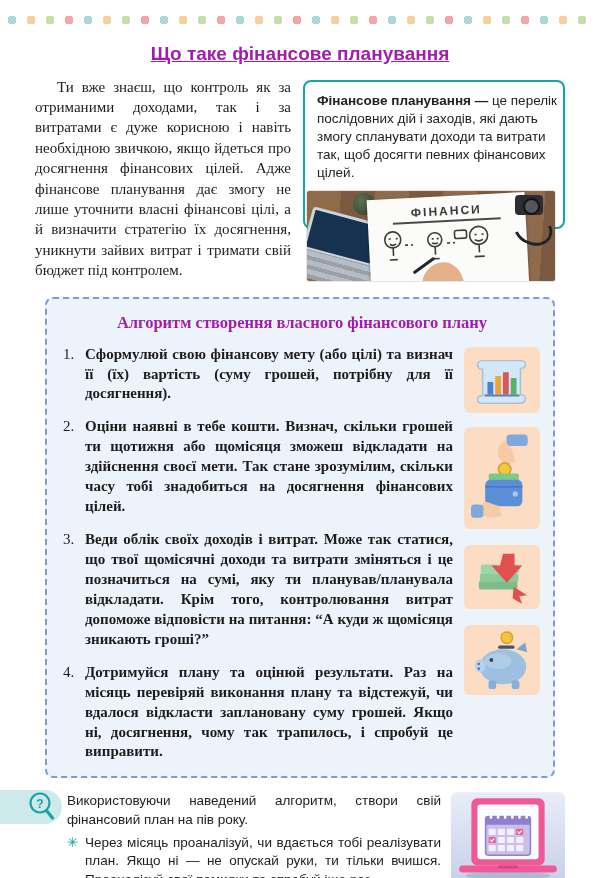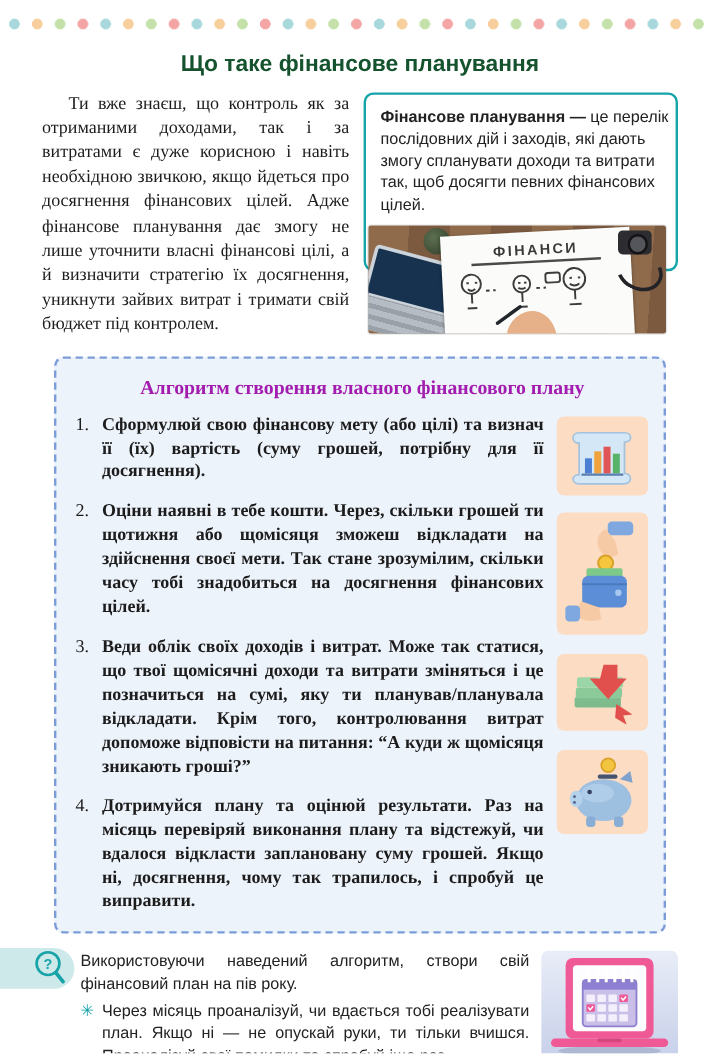--- a/index.html
+++ b/index.html
@@ -6,24 +6,24 @@
   .page{position:relative;width:600px;height:878px;overflow:hidden;background:#fff;
         font-family:"Liberation Serif",serif;color:#1c1c1c;}
   
   .dots{margin:14px 6px 0 6px;height:12px;
     background-image:
       radial-gradient(circle 4.5px at 6px 6px,#a8d8db 97%,transparent),
       radial-gradient(circle 4.5px at 25px 6px,#f7cf9d 97%,transparent),
       radial-gradient(circle 4.5px at 44px 6px,#c3e1a9 97%,transparent),
       radial-gradient(circle 4.5px at 63px 6px,#f4a6a6 97%,transparent);
     background-size:76px 12px;background-repeat:repeat-x;}
-  .title{margin:16px 20px 10px;text-align:center;color:#14532d;
-    font:bold 19px/1.3 "Liberation Sans",sans-serif;}
+  .title{margin:16px 20px 10px;text-align:center;color:#a21caf;
+    font:bold 19px/1.3 "Liberation Sans",sans-serif;text-decoration:underline;}
   .content{padding:0 35px;}
-  .intro-row{display:flex;gap:12px;margin-top:4px;}
+  .intro-row{display:flex;gap:12px;margin-top:4px;align-items:flex-end;}
   .intro{flex:1;font-size:15px;line-height:1.36;text-align:justify;text-indent:22px;margin:0;}
   .right-col{width:262px;position:relative;}
   .def-box{border:2.5px solid #14a4a9;border-radius:8px;padding:10px 0 44px 12px;
     font:13.5px/1.35 "Liberation Sans",sans-serif;color:#222;}
   .def-term{font-weight:bold;}
   
   .photo{position:relative;width:248px;height:90px;margin:-38px auto 0 4px;border-radius:2px;
     overflow:hidden;background:repeating-linear-gradient(94deg,#8f6b4c 0 34px,#7c5a40 34px 68px);
     box-shadow:0 0 0 1px rgba(0,0,0,.1);z-index:2;}
   .paper{position:absolute;left:62px;top:5px;width:158px;height:95px;background:#fbfbf9;
@@ -137,21 +137,21 @@
     <div class="algo">
       <div class="algo-title">Алгоритм створення власного фінансового плану</div>
       <div class="algo-flex">
         <div class="algo-items">
           <div class="algo-item">
             <span class="num">1.</span>
             <p class="itext">Сформулюй свою фінансову мету (або цілі) та визнач її (їх) вартість (суму грошей, потрібну для її досягнення).</p>
           </div>
           <div class="algo-item">
             <span class="num">2.</span>
-            <p class="itext">Оціни наявні в тебе кошти. Через, скільки грошей ти щотижня або щомісяця зможеш відкладати на здійснення своєї мети. Так стане зрозумілим, скільки часу тобі знадобиться на досягнення фінансових цілей.</p>
+            <p class="itext">Оціни наявні в тебе кошти. Визнач, скільки грошей ти щотижня або щомісяця зможеш відкладати на здійснення своєї мети. Так стане зрозумілим, скільки часу тобі знадобиться на досягнення фінансових цілей.</p>
           </div>
           <div class="algo-item">
             <span class="num">3.</span>
             <p class="itext">Веди облік своїх доходів і витрат. Може так статися, що твої щомісячні доходи та витрати зміняться і це позначиться на сумі, яку ти планував/планувала відкладати. Крім того, контролювання витрат допоможе відповісти на питання: “А куди ж щомісяця зникають гроші?”</p>
           </div>
           <div class="algo-item">
             <span class="num">4.</span>
             <p class="itext">Дотримуйся плану та оцінюй результати. Раз на місяць перевіряй виконання плану та відстежуй, чи вдалося відкласти заплановану суму грошей. Якщо ні, досягнення, чому так трапилось, і спробуй це виправити.</p>
           </div>
         </div>

